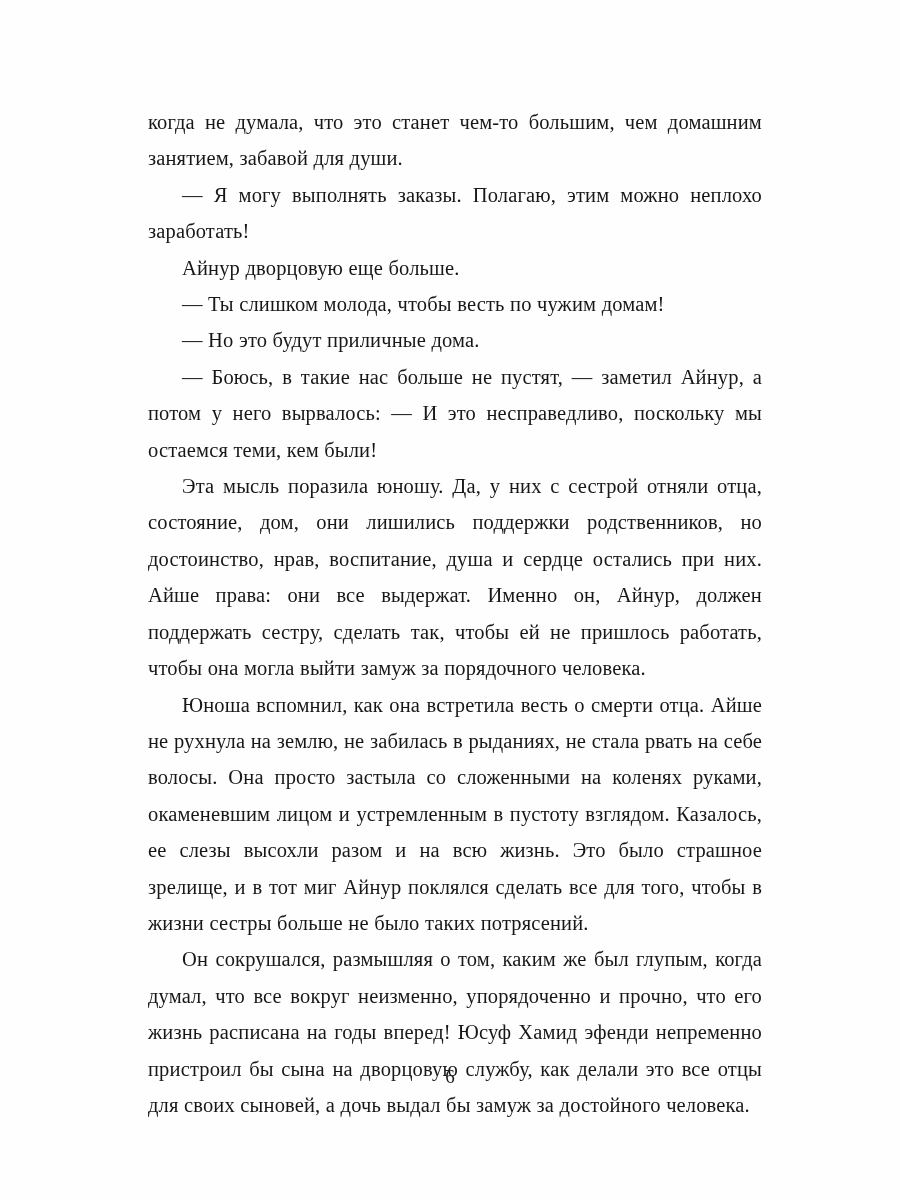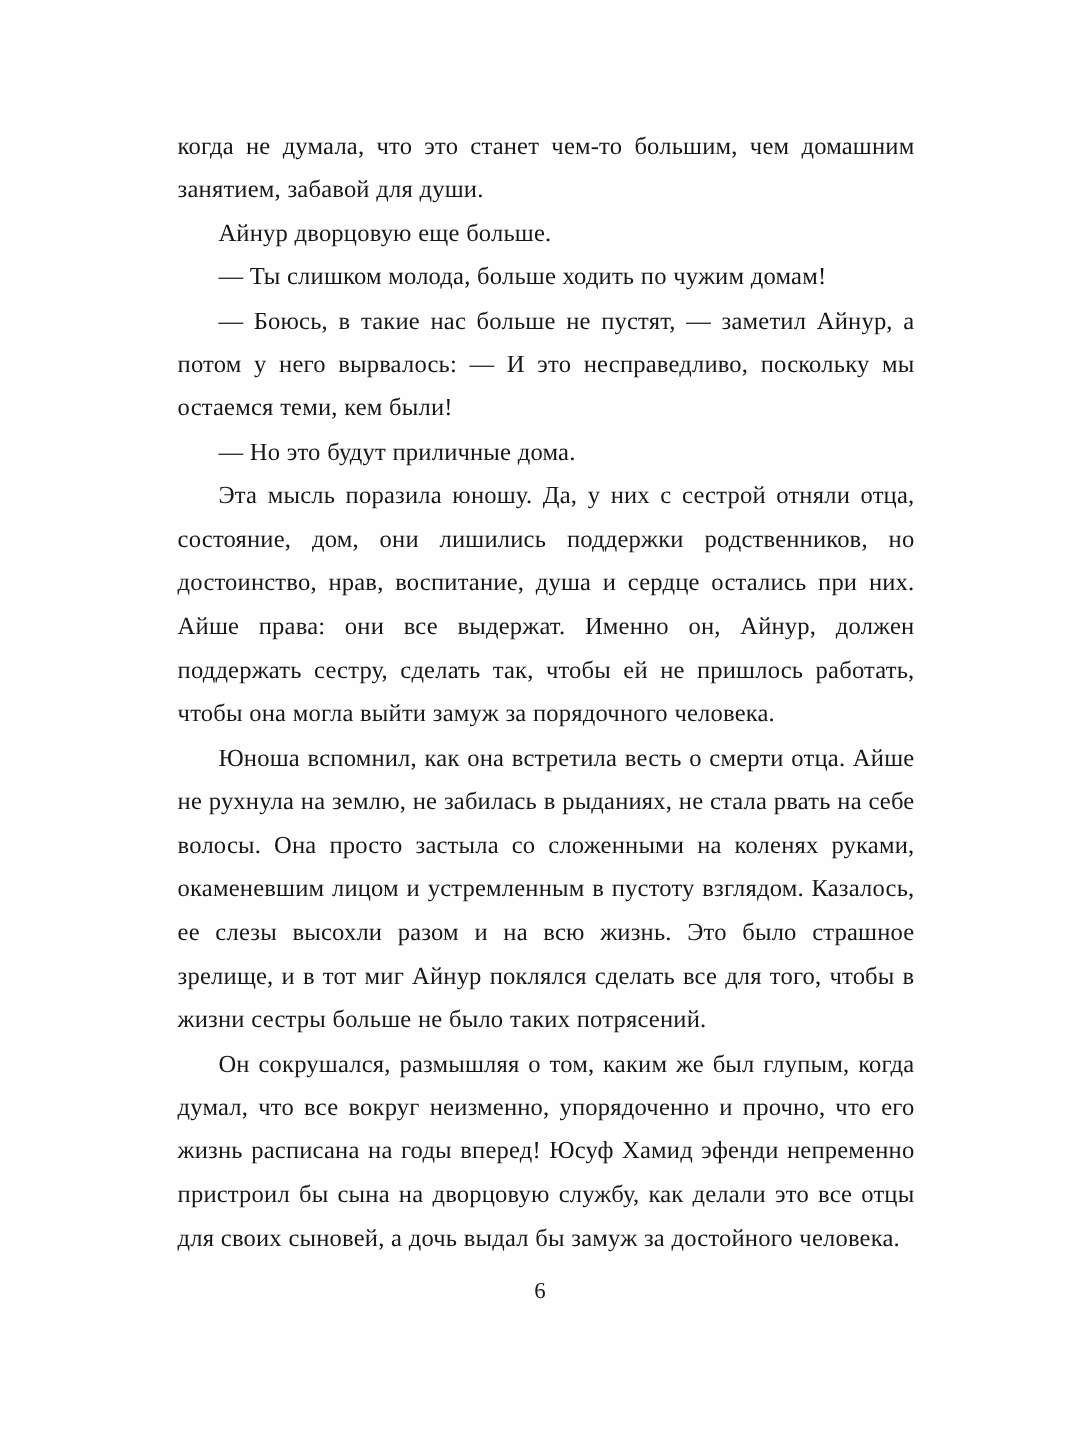--- a/index.html
+++ b/index.html
@@ -55,22 +55,23 @@
     color: #1a1a1a;
     font-family: "Liberation Serif", "DejaVu Serif", serif;
   }
 </style>
 </head>
 <body>
 
 <div class="page">
   <div class="text-column">
     <p class="para noindent">когда не думала, что это станет чем-то большим, чем домашним занятием, забавой для души.</p>
+    <p class="para indent">— Я могу выполнять заказы. Полагаю, этим можно неплохо заработать!</p>
     <p class="para indent">Айнур дворцовую еще больше.</p>
-    <p class="para indent">— Ты слишком молода, больше ходить по чужим домам!</p>
+    <p class="para indent">— Ты слишком молода, чтобы весть по чужим домам!</p>
+    <p class="para indent">— Но это будут приличные дома.</p>
     <p class="para indent">— Боюсь, в такие нас больше не пустят, — заметил Айнур, а потом у него вырвалось: — И это несправедливо, поскольку мы остаемся теми, кем были!</p>
-    <p class="para indent">— Но это будут приличные дома.</p>
     <p class="para indent">Эта мысль поразила юношу. Да, у них с сестрой отняли отца, состояние, дом, они лишились поддержки родственников, но достоинство, нрав, воспитание, душа и сердце остались при них. Айше права: они все выдержат. Именно он, Айнур, должен поддержать сестру, сделать так, чтобы ей не пришлось работать, чтобы она могла выйти замуж за порядочного человека.</p>
     <p class="para indent">Юноша вспомнил, как она встретила весть о смерти отца. Айше не рухнула на землю, не забилась в рыданиях, не стала рвать на себе волосы. Она просто застыла со сложенными на коленях руками, окаменевшим лицом и устремленным в пустоту взглядом. Казалось, ее слезы высохли разом и на всю жизнь. Это было страшное зрелище, и в тот миг Айнур поклялся сделать все для того, чтобы в жизни сестры больше не было таких потрясений.</p>
     <p class="para indent">Он сокрушался, размышляя о том, каким же был глупым, когда думал, что все вокруг неизменно, упорядоченно и прочно, что его жизнь расписана на годы вперед! Юсуф Хамид эфенди непременно пристроил бы сына на дворцовую службу, как делали это все отцы для своих сыновей, а дочь выдал бы замуж за достойного человека.</p>
   </div>
   <div class="page-number">6</div>
 </div>
 
 </body></html>

